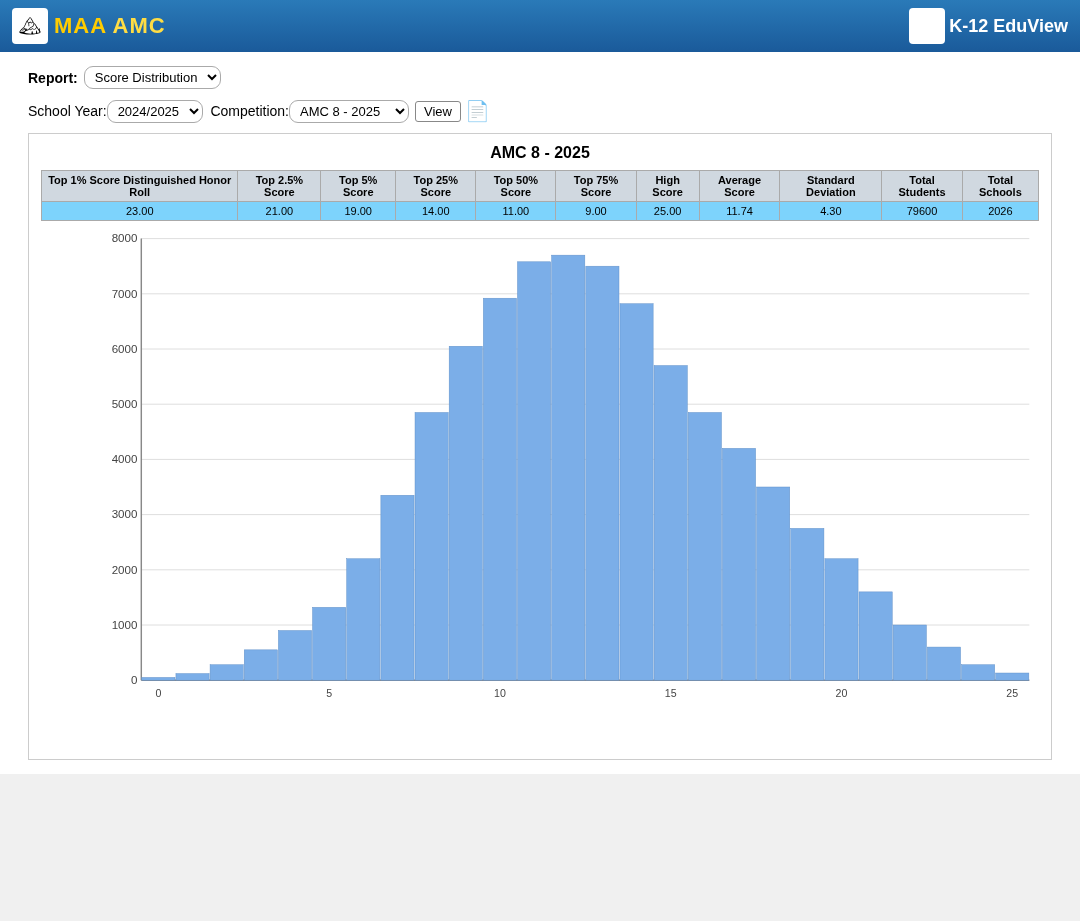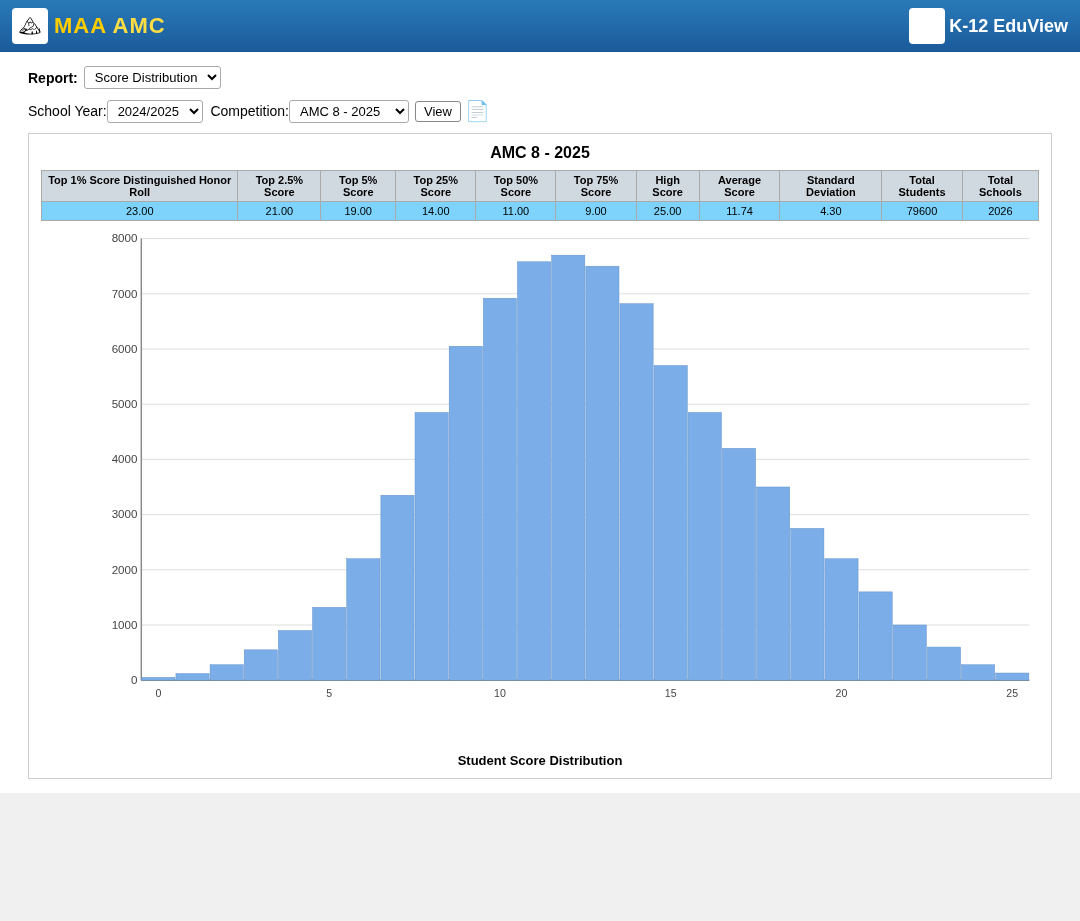--- a/index.html
+++ b/index.html
@@ -62,21 +62,21 @@
       align-items: center;
       margin-bottom: 10px;
       font-size: 14px;
     }
     .controls-row .label {
       font-weight: bold;
       margin-right: 6px;
     }
     .select-box {
       border: 1px solid #aaa;
-      border-radius: 3px;
+      border-radius: 9px;
       padding: 2px 6px;
       font-size: 13px;
       background: white;
       cursor: pointer;
     }
     .controls-row2 {
       display: flex;
       align-items: center;
       margin-bottom: 10px;
       font-size: 14px;
@@ -290,16 +290,15 @@
           <rect x="899.8846153846154" y="453.9" width="34.30769230769231" height="16.1" fill="#7baee8" stroke="#6090c8" stroke-width="0.5"></rect>
           <rect x="935.1923076923076" y="462.525" width="34.30769230769231" height="7.4750000000000005" fill="#7baee8" stroke="#6090c8" stroke-width="0.5"></rect>
           <text x="69.65384615384616" y="488" text-anchor="middle" font-size="11" fill="#444">0</text>
           <text x="246.1923076923077" y="488" text-anchor="middle" font-size="11" fill="#444">5</text>
           <text x="422.7307692307692" y="488" text-anchor="middle" font-size="11" fill="#444">10</text>
           <text x="599.2692307692308" y="488" text-anchor="middle" font-size="11" fill="#444">15</text>
           <text x="775.8076923076924" y="488" text-anchor="middle" font-size="11" fill="#444">20</text>
           <text x="952.3461538461538" y="488" text-anchor="middle" font-size="11" fill="#444">25</text>
         </svg>
     </div>
-    <div class="chart-x-label">Student Score Distribution</div>
   </div>
 
 </div>
 
 </body></html>

